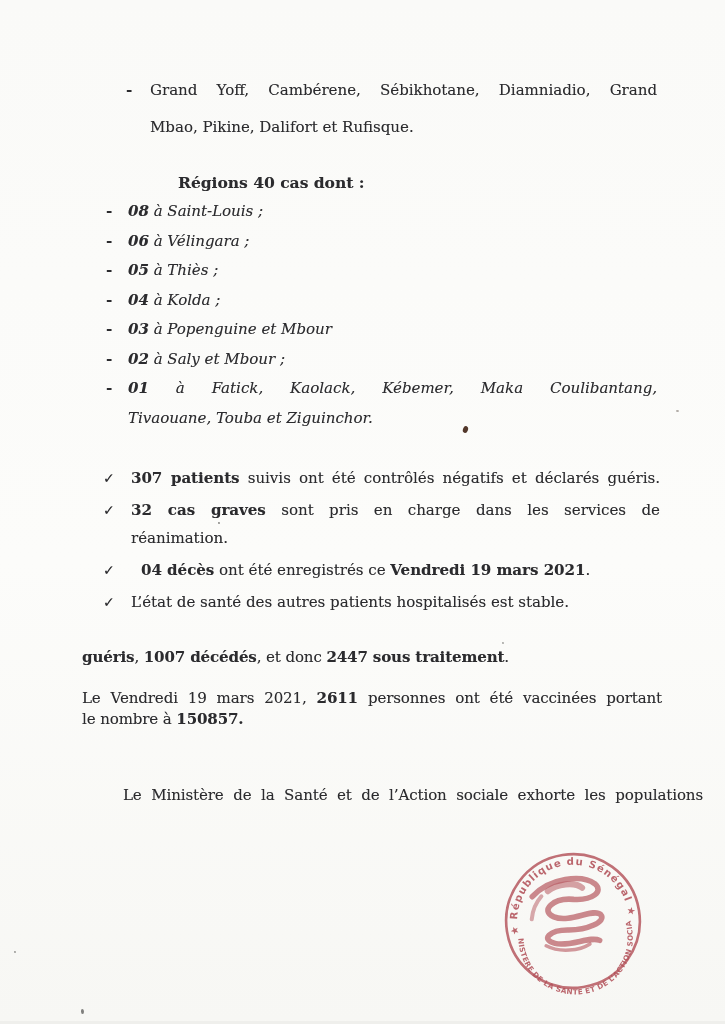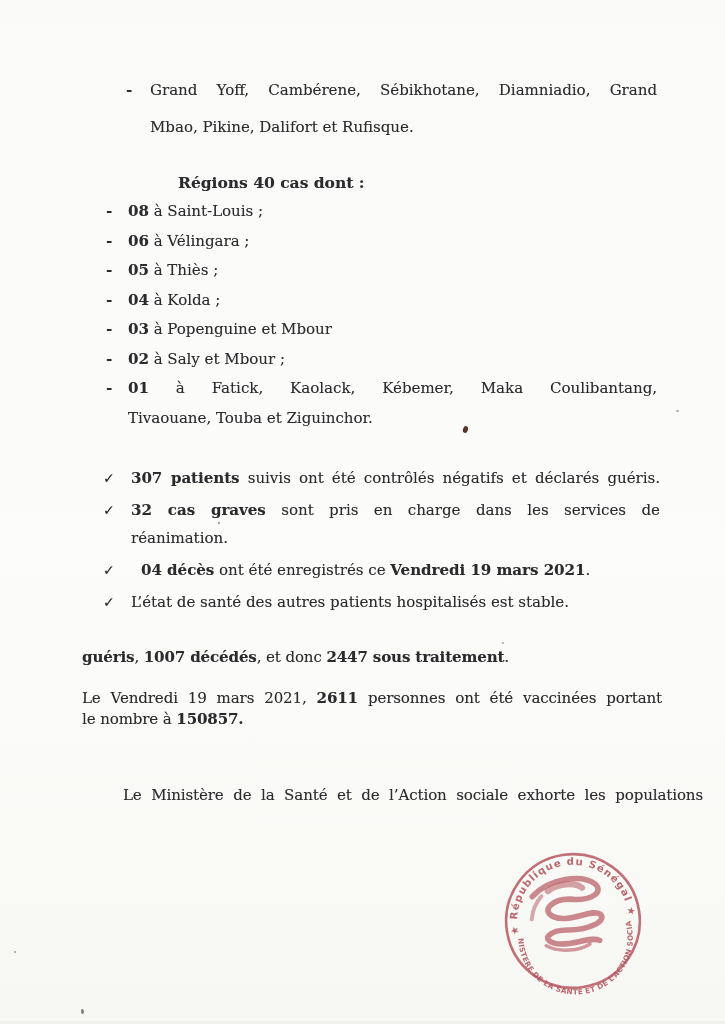--- a/index.html
+++ b/index.html
@@ -22,21 +22,21 @@
   .dash-marker { font-weight: bold; }
   .check-marker { font-family: "DejaVu Sans", "Liberation Sans", sans-serif; font-size: 14px; }
 
   
   .intro-list   { position: absolute; left: 126px; top: 72px;  width: 531px; font-size: 15px; line-height: 37px; }
   .intro-list .txt { margin-left: 24px; }
 
   .regions-heading { position: absolute; left: 130px; top: 173px; font-size: 15.5px; line-height: 20px; font-weight: bold; margin-left: 48px; }
 
   .regions-list { position: absolute; left: 106px; top: 197px; width: 551px; font-size: 15px; line-height: 29.5px; }
-  .regions-list .txt { margin-left: 22px; }
+  .regions-list .txt { margin-left: 22px; font-style: italic; }
 
   .check-list { position: absolute; left: 103px; top: 464px; width: 557px; font-size: 15px; line-height: 28px; }
   .check-list .row { margin-bottom: 4px; }
   .check-list .txt { margin-left: 28px; }
   .check-list .indent { padding-left: 10px; }
 
   .para { position: absolute; left: 82px; width: 580px; font-size: 15px; line-height: 21px; letter-spacing: -0.1px; }
   .para-1 { top: 647px; }
   .para-2 { top: 688px; }
   .para-3 { top: 785px; margin-left: 41px; }

